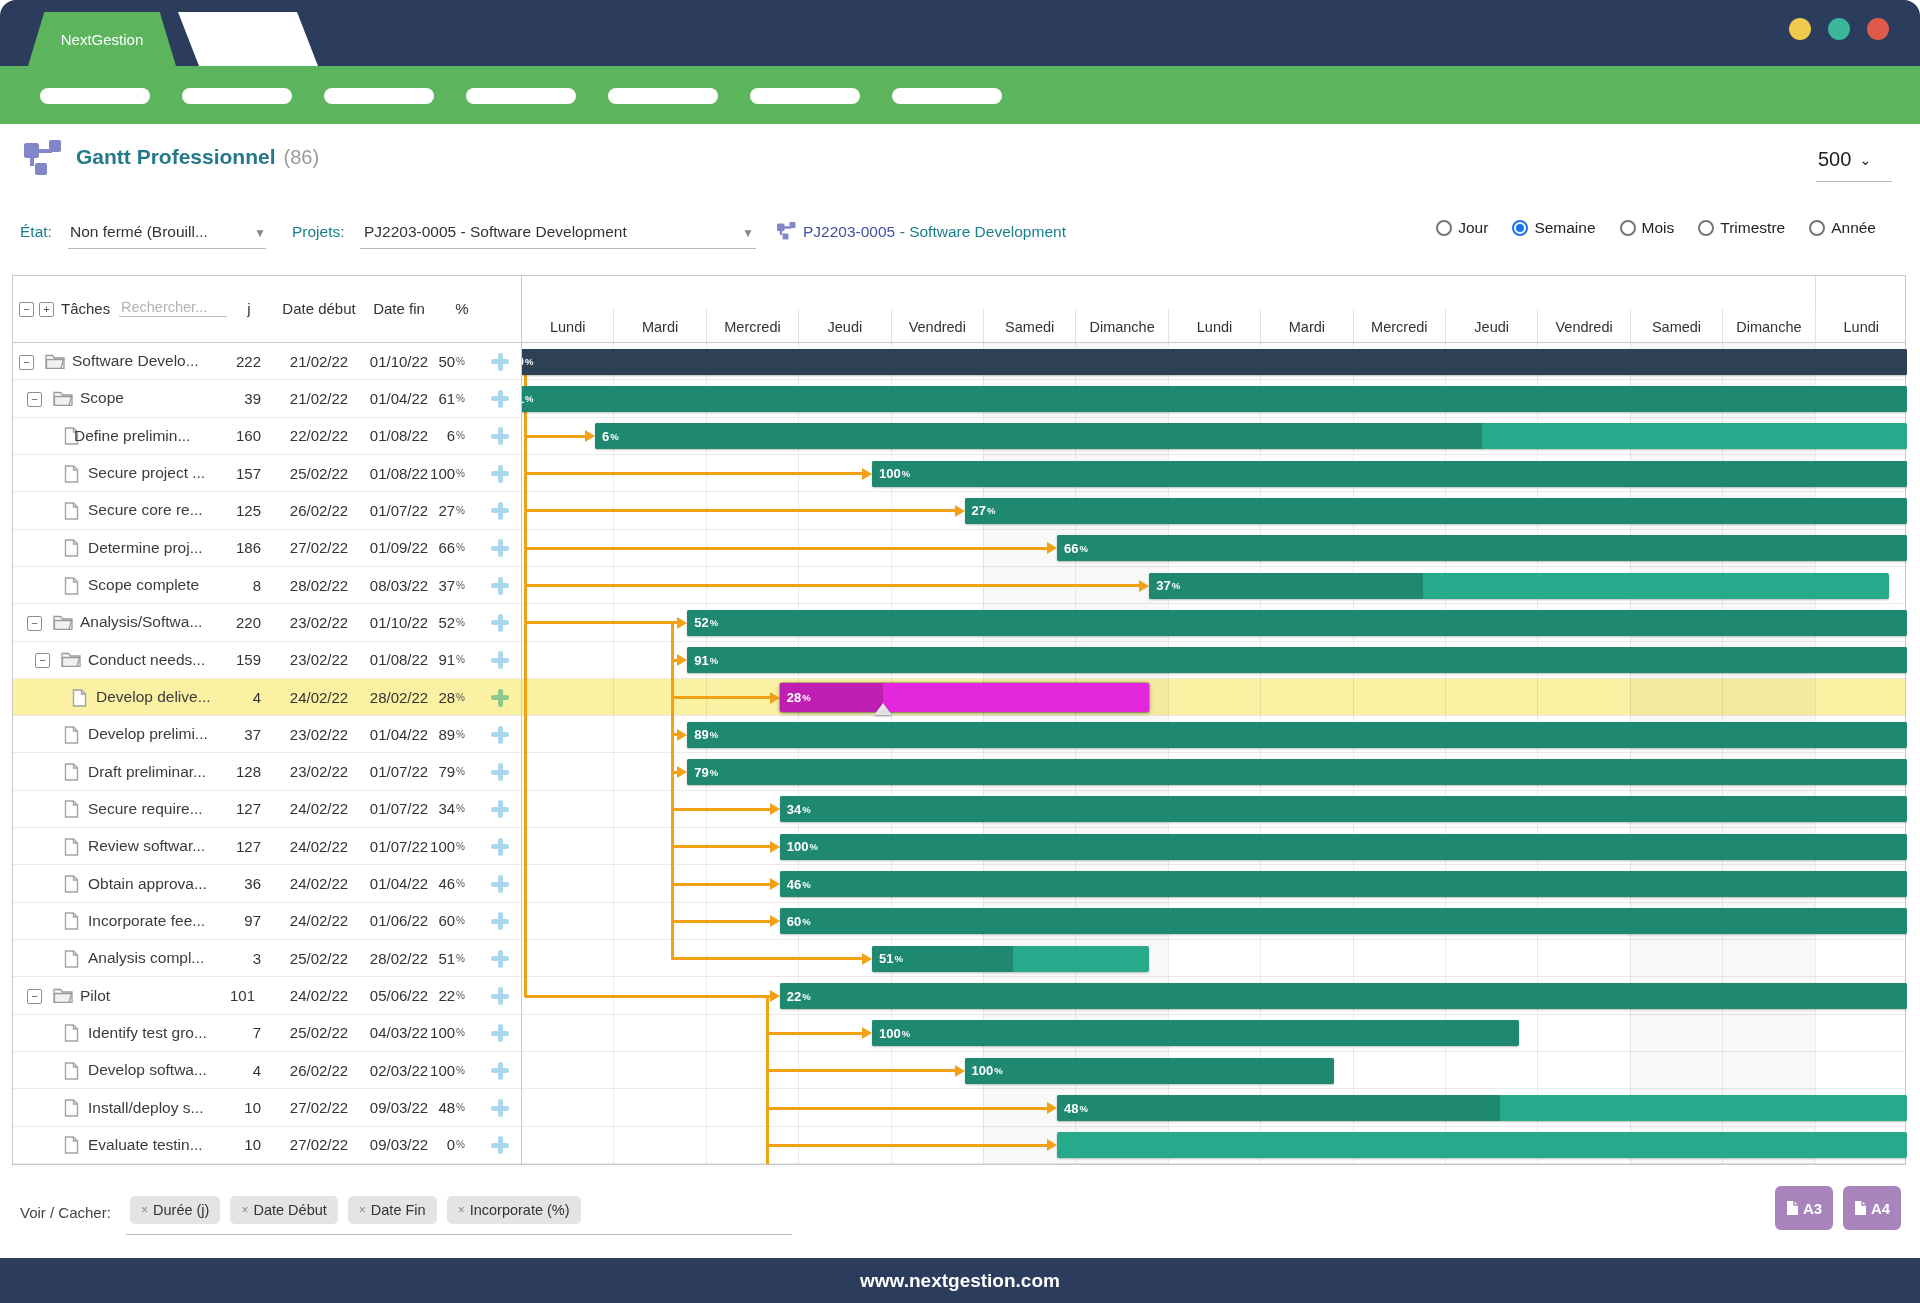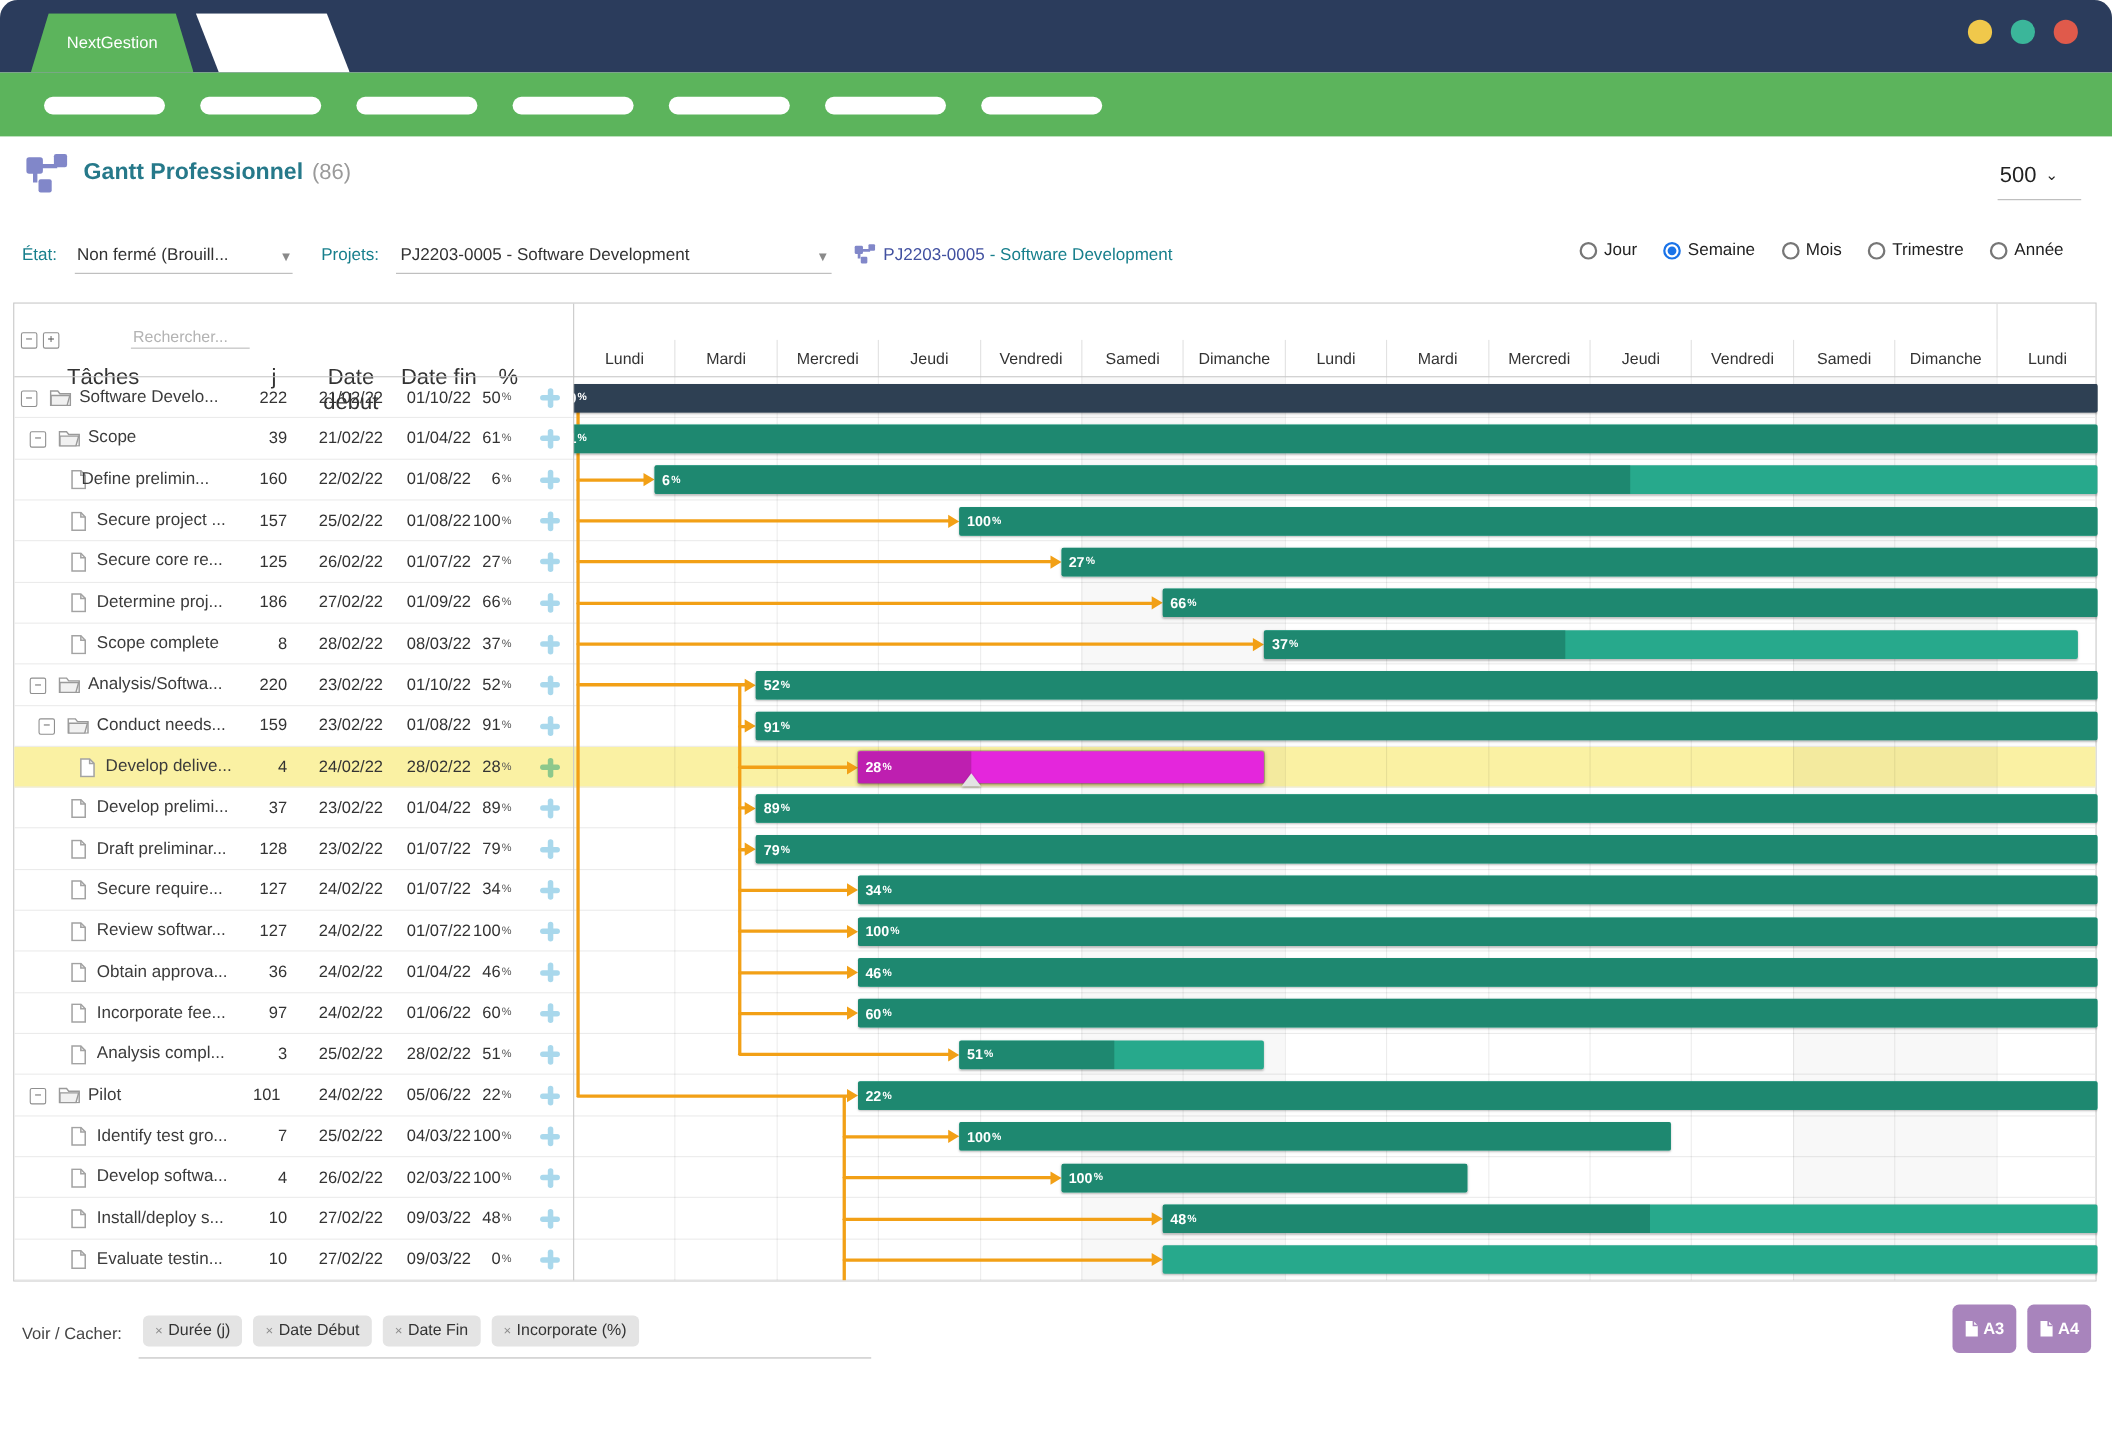--- a/index.html
+++ b/index.html
@@ -31,21 +31,21 @@
   .fvalue{font-size:15.5px;color:#333;white-space:nowrap;}
   .caret{color:#8a8a8a;font-size:12px;}
   .views{position:absolute;top:219px;right:44px;display:flex;align-items:center;gap:24px;}
   .view-item{display:flex;align-items:center;gap:6px;font-size:15.5px;color:#222;cursor:pointer;}
   .radio{width:16px;height:16px;border:2px solid #767676;border-radius:50%;box-sizing:border-box;position:relative;background:#fff;}
   .radio.sel{border-color:#1A73E8;}
   .radio.sel::after{content:"";position:absolute;left:2px;top:2px;width:8px;height:8px;border-radius:50%;background:#1A73E8;}
 
   
   .panel{position:absolute;left:12px;top:275px;width:1894px;height:890px;border:1px solid #c8c8c8;box-sizing:border-box;background:#fff;}
-  .thead-label{font-size:20px;color:#333;margin-top:32px;}
+  .thead-label{font-size:15px;color:#333;}
   .xbox{position:absolute;width:13px;height:13px;border:1px solid #8f8f8f;border-radius:2px;background:#fff;
         font-size:11px;line-height:12px;text-align:center;color:#555;cursor:pointer;}
   .search{position:absolute;border:none;outline:none;border-bottom:1px solid #bbb;font-size:14.5px;color:#555;width:104px;background:transparent;font-family:inherit;}
   .search::placeholder{color:#b3b3b3;}
 
   .gweek{position:absolute;top:0;height:33px;font-size:14.5px;color:#333;text-align:center;line-height:36px;border-left:1px solid #ddd;box-sizing:border-box;}
   .gday{position:absolute;top:33px;height:34px;font-size:14.5px;color:#333;text-align:center;line-height:36px;border-left:1px solid #e2e2e2;box-sizing:border-box;}
 
   .row{position:absolute;left:0;width:1892px;border-bottom:1px solid #ebebeb;box-sizing:border-box;}
   .row.hl{background:#FAF1A3;}
@@ -786,13 +786,16 @@
     <span>A3</span>
   </div>
   <div class="pdfbtn" style="left:1843px">
     <svg width="13" height="16" viewBox="0 0 13 16">
         <path d="M1 1 h7 l4 4 v10 h-11 z" fill="#fff"></path>
         <path d="M8 1 v4 h4" fill="none" stroke="#A884BC" stroke-width="1.4"></path>
       </svg>
     <span>A4</span>
   </div>
 
+  <div class="footer">
+    <span>www.nextgestion.com</span>
+  </div>
 </div>
 
 </body></html>

